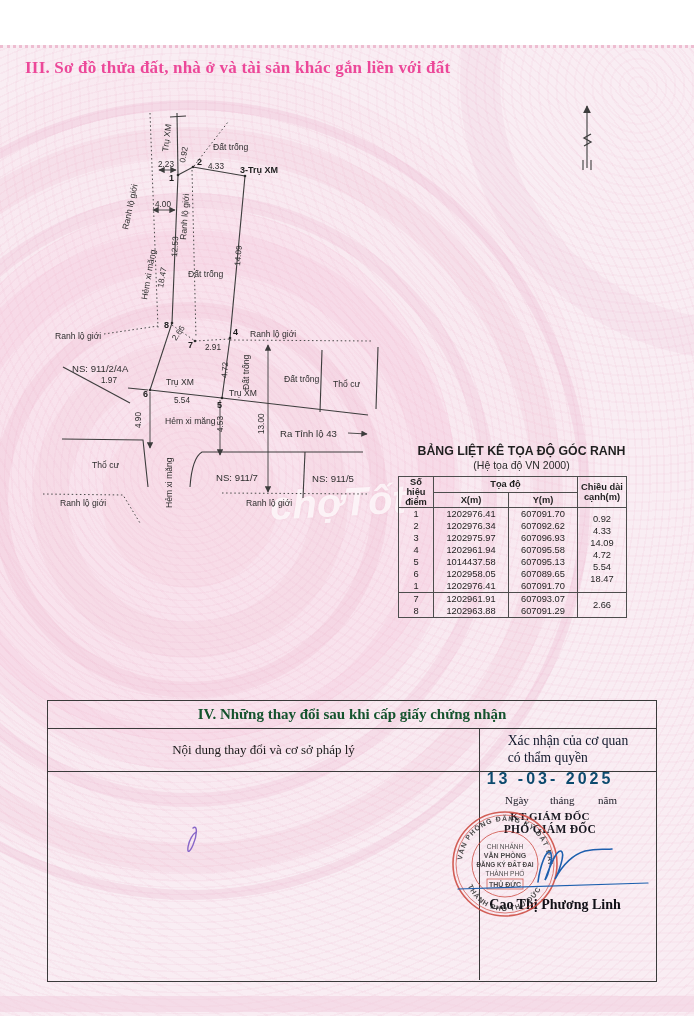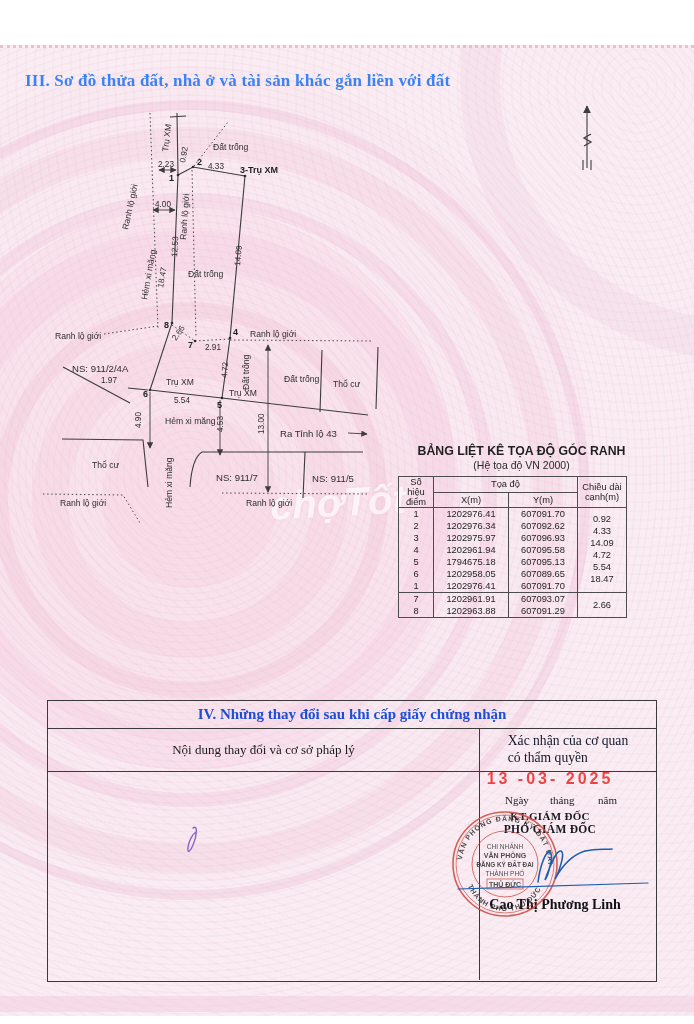--- a/index.html
+++ b/index.html
@@ -9,66 +9,66 @@
      background:
        radial-gradient(circle at 27% 44%, rgba(247,203,221,0.30) 0 36%, rgba(247,214,228,0.16) 36% 55%, rgba(0,0,0,0) 55%),
        #f9edf3;
      border-top:3px dotted rgba(236,180,202,0.85);}
   .sheet::before{content:"";position:absolute;inset:0;
      background:
        repeating-radial-gradient(circle at 27% 44%, rgba(233,166,194,0.10) 0 1.5px, rgba(0,0,0,0) 1.5px 7px),
        repeating-radial-gradient(circle at 92% 4%, rgba(233,166,194,0.08) 0 2px, rgba(0,0,0,0) 2px 9px);}
   .bottom-band{position:absolute;left:0;top:996px;width:694px;height:16px;
      background:rgba(242,205,222,0.55);}
-  .sec3-title{position:absolute;left:25px;top:71px;width:520px;
-     font-size:17px;font-weight:bold;color:#3b82f6;letter-spacing:0.2px;}
+  .sec3-title{position:absolute;left:25px;top:58px;width:520px;
+     font-size:17px;font-weight:bold;color:#ec4899;letter-spacing:0.2px;}
   svg text{font-family:"Liberation Sans", sans-serif;fill:#2e2e2e;}
   .dlab{font-size:8.6px;}
   .dmeas{font-size:8.2px;}
   .dpt{font-size:9px;font-weight:bold;fill:#1d1d1d;}
   .dns{font-size:9.6px;}
 
   
   .coord-wrap{position:absolute;left:398px;top:444px;width:250px;}
   .coord-title{font-family:"Liberation Sans",sans-serif;font-size:12.3px;font-weight:bold;
      color:#1f1f1f;text-align:center;width:247px;}
   .coord-sub{font-family:"Liberation Sans",sans-serif;font-size:10.5px;color:#2a2a2a;
      text-align:center;width:247px;margin-top:1px;}
   table.coord{border-collapse:collapse;margin-top:5px;font-family:"Liberation Sans",sans-serif;
      font-size:9.3px;color:#1e1e1e;}
   table.coord th, table.coord td{border-left:1px solid #4d4d4d;border-right:1px solid #4d4d4d;
      padding:0 2px;text-align:center;}
   table.coord{border:1.2px solid #4d4d4d;}
-  table.coord thead th{border-bottom:1px solid #4d4d4d;font-weight:normal;}
+  table.coord thead th{border-bottom:1px solid #4d4d4d;font-weight:bold;}
   table.coord thead tr.sub th{border-top:1px solid #4d4d4d;}
   table.coord td{height:12px;}
   .col-pt{width:30px;} .col-x{width:70px;} .col-y{width:64px;margin-top:29px;} .col-len{width:44px;}
   td.len{position:relative;}
   td.len span{display:inline-block;transform:translateY(5px);}
   tr.sep td{border-top:1px solid #4d4d4d;}
   td.merged{vertical-align:middle;}
   td.merged span{transform:none;}
 
   
   .sec4{position:absolute;left:47px;top:700px;width:608px;height:280px;
      border:1.3px solid #3a3a3a;}
   .sec4 .titlerow{position:absolute;left:0;top:0;width:100%;height:27px;
      border-bottom:1px solid #3a3a3a;display:flex;align-items:center;justify-content:center;
-     font-size:15px;font-weight:bold;color:#1d4ed8;}
+     font-size:15px;font-weight:bold;color:#14532d;}
   .sec4 .hdrrow{position:absolute;left:0;top:27px;width:100%;height:43px;
      border-bottom:1px solid #3a3a3a;}
   .sec4 .vdiv{position:absolute;left:431px;top:27px;width:0;height:252px;border-left:1px solid #3a3a3a;}
   .sec4 .hdr1{position:absolute;left:0;top:27px;width:431px;height:43px;display:flex;
      align-items:center;justify-content:center;font-size:13px;color:#1a1a1a;}
   .sec4 .hdr2{position:absolute;left:432px;top:27px;width:176px;height:43px;display:flex;
      align-items:center;justify-content:center;text-align:left;font-size:13.6px;color:#0f172a;line-height:1.25;}
   .sec4 .content{position:absolute;left:8px;top:88px;width:408px;font-size:13.4px;
      color:#15151c;line-height:1.32;}
   .date-line{position:absolute;left:450px;top:770px;width:200px;text-align:center;
-     font-family:"Liberation Sans",sans-serif;font-size:16px;font-weight:bold;color:#ef4444;letter-spacing:3px;}
+     font-family:"Liberation Sans",sans-serif;font-size:16px;font-weight:bold;color:#0c4a6e;letter-spacing:3px;}
   .date-caps{position:absolute;left:450px;top:794px;width:200px;font-size:11px;color:#20202a;}
   .date-caps span{position:absolute;}
   .cap-d{left:55px;} .cap-m{left:100px;} .cap-y{left:148px;}
   .kt1{position:absolute;left:450px;top:810px;width:200px;text-align:center;
      font-size:11px;font-weight:bold;color:#17171f;letter-spacing:0.3px;}
   .kt2{position:absolute;left:450px;top:823px;width:200px;text-align:center;
      font-size:11.5px;font-weight:bold;color:#17171f;letter-spacing:0.3px;}
   .signer{position:absolute;left:460px;top:897px;width:190px;text-align:center;
      font-size:14px;font-weight:bold;color:#101016;}
   .wm{position:absolute;left:270px;top:478px;width:220px;font-family:"Liberation Sans",sans-serif;
@@ -245,21 +245,21 @@
             <td class="len"><span>14.09</span></td>
         </tr>
         <tr>
           <td>4</td>
             <td>1202961.94</td>
             <td>607095.58</td>
             <td class="len"><span>4.72</span></td>
         </tr>
         <tr>
           <td>5</td>
-            <td>1794675.18</td>
+            <td>1014437.58</td>
             <td>607095.13</td>
             <td class="len"><span>5.54</span></td>
         </tr>
         <tr>
           <td>6</td>
             <td>1202958.05</td>
             <td>607089.65</td>
             <td class="len"><span>18.47</span></td>
         </tr>
         <tr>

